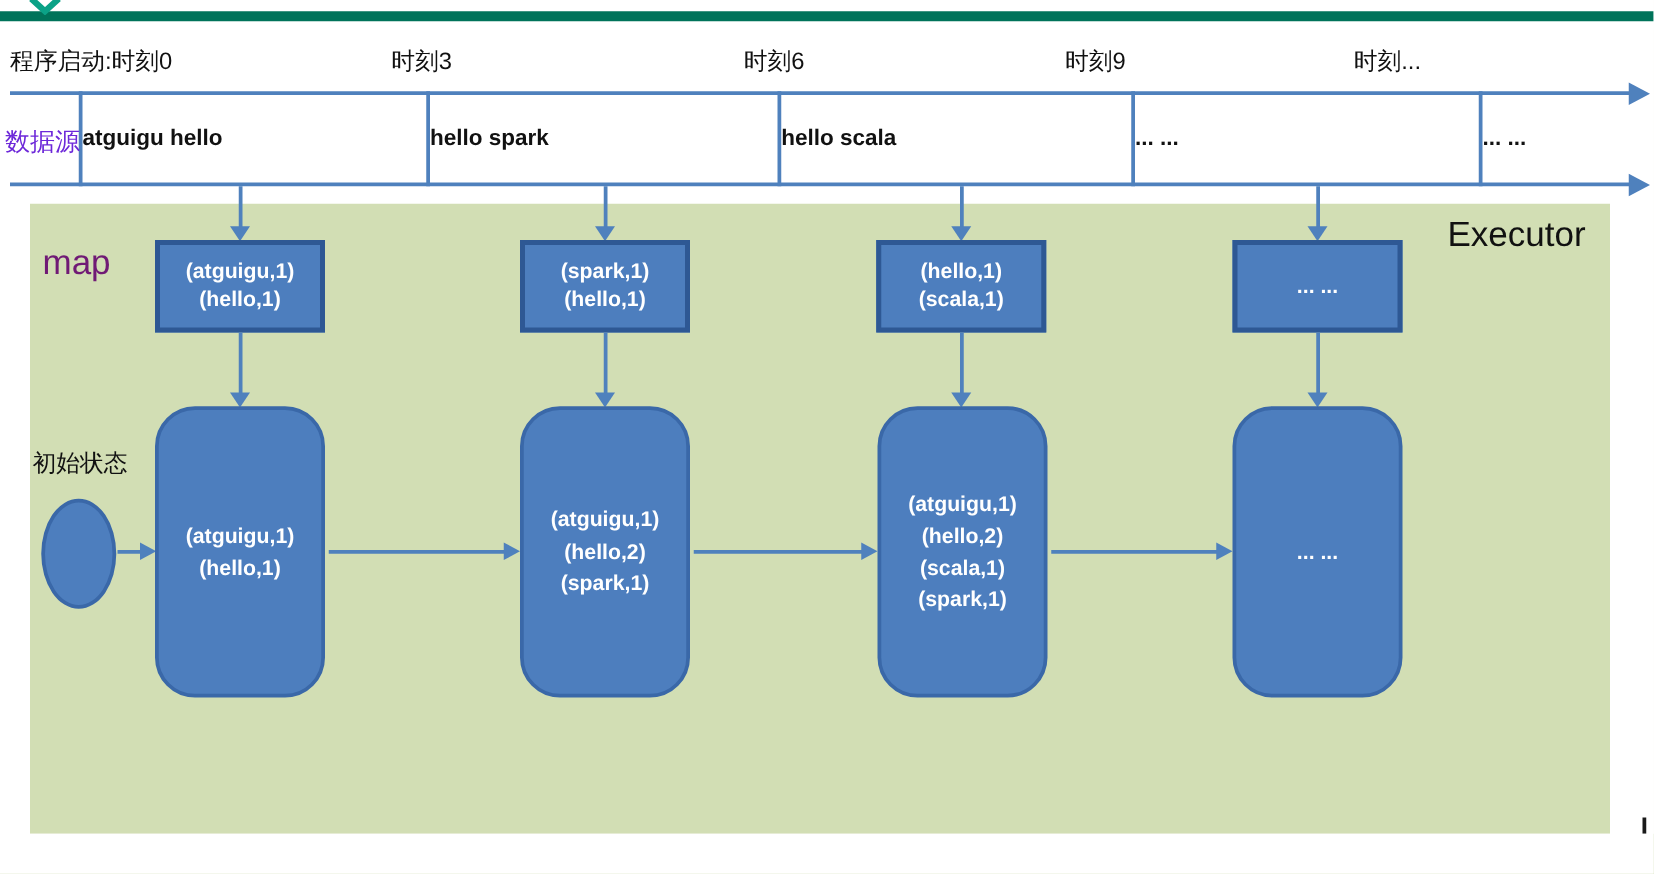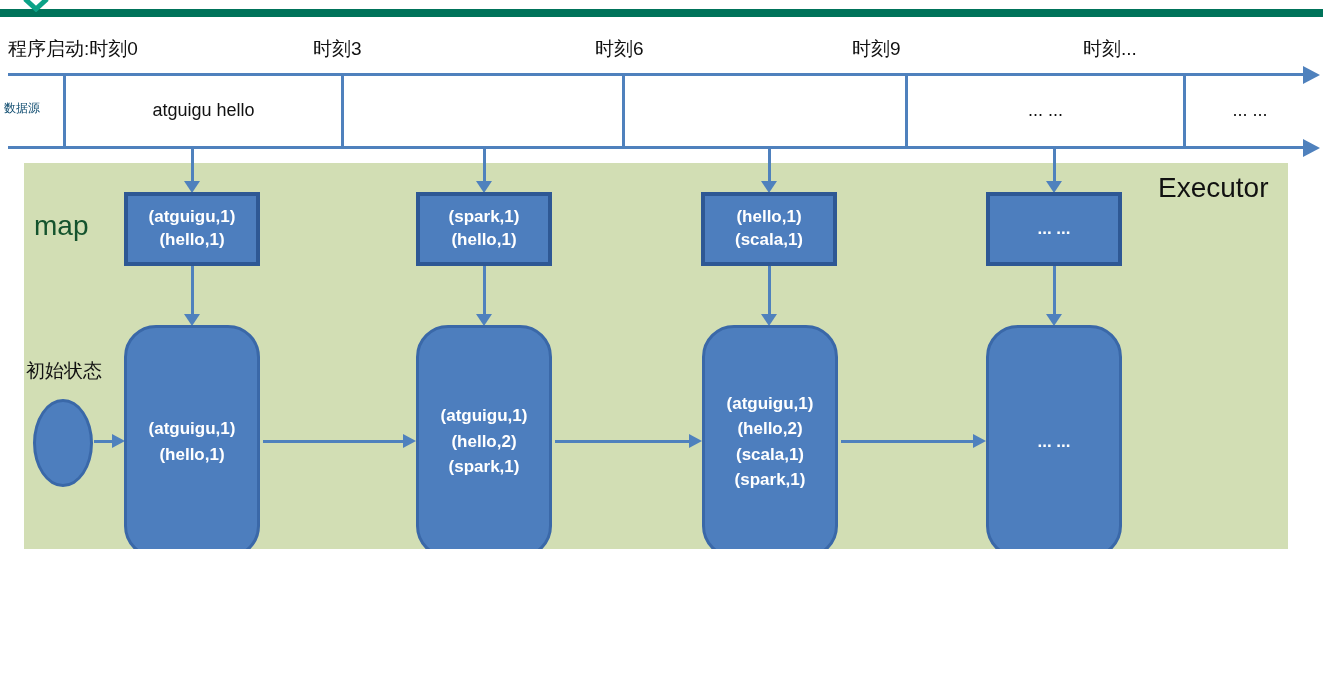--- a/index.html
+++ b/index.html
@@ -1,52 +1,52 @@
 <!DOCTYPE html>
 <html><head>
 <meta charset="utf-8">
 <style>
   * { margin:0; padding:0; box-sizing:border-box; }
   html,body { background:#ffffff; }
   body { font-family:"Liberation Sans", sans-serif; }
   .canvas {
-    position:relative; width:1323px; height:549px;
+    position:relative; width:1323px; height:667px;
     background:#ffffff; overflow:hidden;
   }
 
   
   .top-bar { position:absolute; left:0; top:9px; width:1323px; height:8px; background:#00735A; }
   .chevron { position:absolute; left:22px; top:-2px; }
 
   
   .tl-label { position:absolute; top:36px; height:24px; font-size:19px; color:#111; white-space:nowrap; }
 
   
   .line { position:absolute; background:#4F81BD; }
   .axis-h { height:3px; left:8px; width:1296px; }
   .arr-right { position:absolute; width:0; height:0;
     border-top:9px solid transparent; border-bottom:9px solid transparent;
     border-left:17px solid #4F81BD; }
   .divider { width:3px; top:73px; height:76px; }
-  .ds-label { position:absolute; left:4px; top:100px; font-size:12px; color:#0c4a6e; }
+  .ds-label { position:absolute; left:4px; top:100px; font-size:20px; color:#6d28d9; }
   .ds-cell { position:absolute; top:74px; height:73px; line-height:73px;
-    text-align:center; font-size:18px; color:#111; white-space:nowrap; }
+    font-size:18px; color:#111; white-space:nowrap;font-weight:bold; }
 
   
   .arr-down { position:absolute; width:0; height:0;
     border-left:8px solid transparent; border-right:8px solid transparent;
     border-top:12px solid #4F81BD; }
   .arr-right-sm { position:absolute; width:0; height:0;
     border-top:7px solid transparent; border-bottom:7px solid transparent;
     border-left:13px solid #4F81BD; }
 
   
   .executor { position:absolute; left:24px; top:163px; width:1264px; height:516px; background:#D2DEB4; }
   .executor-title { position:absolute; left:1158px; top:172px; font-size:28px; color:#111; }
-  .map-label { position:absolute; left:34px; top:210px; font-size:28px; color:#14532d; }
+  .map-label { position:absolute; left:34px; top:194px; font-size:28px; color:#701a75; }
   .init-label { position:absolute; left:26px; top:358px; font-size:19px; color:#111; }
 
   .map-box { position:absolute; top:192px; width:136px; height:74px;
     background:#4D7EBE; border:4px solid #2E5894;
     display:flex; flex-direction:column; align-items:center; justify-content:center;
     color:#fff; font-size:17px; font-weight:700; line-height:1.35; text-align:center; }
   .state-box { position:absolute; top:325px; width:136px; height:233px;
     background:#4D7EBE; border:3px solid #3A68A8; border-radius:32px;
     display:flex; flex-direction:column; align-items:center; justify-content:center;
     color:#fff; font-size:17px; font-weight:700; line-height:1.5; text-align:center; }
@@ -81,20 +81,22 @@
   <div class="arr-right" style="left:1303px; top:139px"></div>
 
   <div class="line divider" style="left:63px"></div>
   <div class="line divider" style="left:341px"></div>
   <div class="line divider" style="left:622px"></div>
   <div class="line divider" style="left:905px"></div>
   <div class="line divider" style="left:1183px"></div>
 
   <span class="ds-label">数据源</span>
   <div class="ds-cell" style="left:66px;  width:275px">atguigu hello</div>
+  <div class="ds-cell" style="left:344px; width:278px">hello spark</div>
+  <div class="ds-cell" style="left:625px; width:280px">hello scala</div>
   <div class="ds-cell" style="left:908px; width:275px">... ...</div>
   <div class="ds-cell" style="left:1186px;width:128px">... ...</div>
 
   <div class="executor"></div>
   <div class="executor-title">Executor</div>
   <div class="map-label">map</div>
   <div class="init-label">初始状态</div>
 
   <div class="line" style="left:191px; top:149px; width:3px; height:33px"></div>
   <div class="arr-down" style="left:184px; top:181px"></div>

